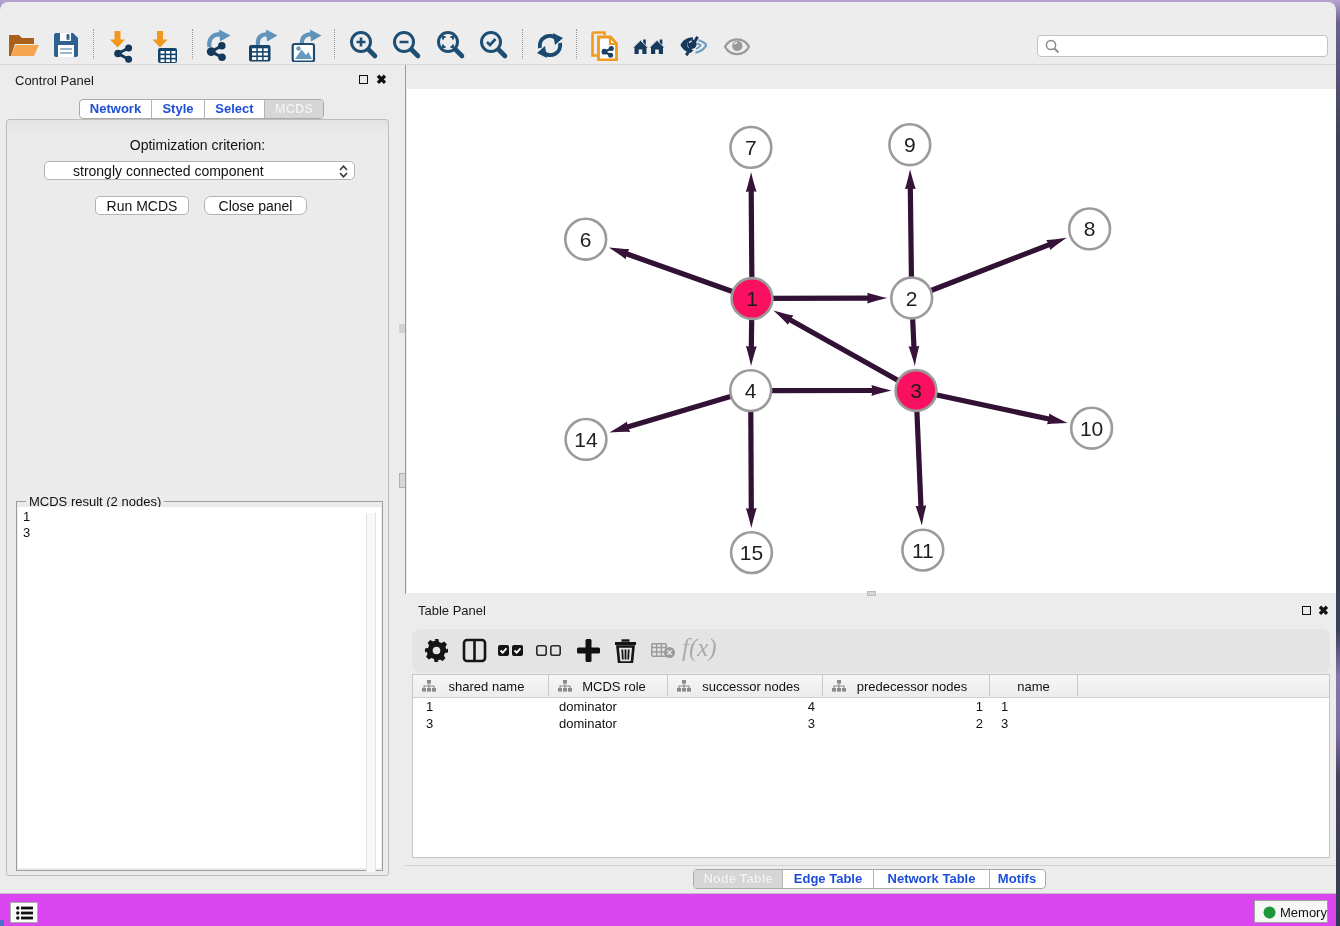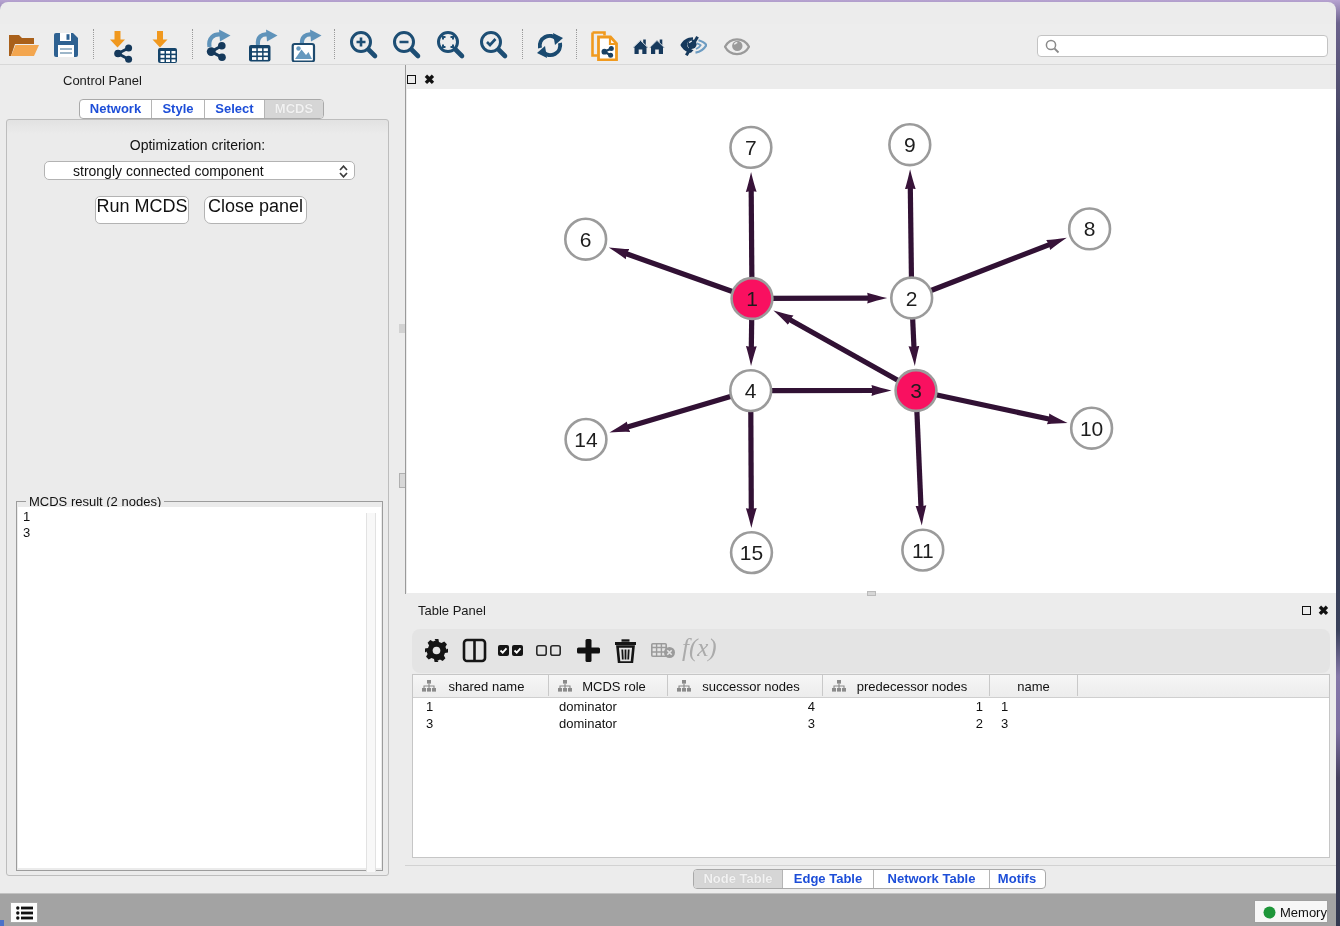--- a/index.html
+++ b/index.html
@@ -15,39 +15,39 @@
       background:#dcdcdc;border:1px solid #c6c6c6;box-sizing:border-box;}
   #title-text{position:absolute;top:4px;left:0;width:1336px;text-align:center;
               font-size:13px;color:#b2b2b2;}
   
   #toolbar{position:absolute;left:0;top:22px;width:1336px;height:40px;background:#ededed;
            border-bottom:1px solid #d8d8d8;}
   .tsep{position:absolute;top:5px;height:30px;width:0;border-left:1px dotted #9a9a9a;}
   #searchbox{position:absolute;left:1037px;top:11px;width:289px;height:20px;background:#fff;
              border:1px solid #c3c3c3;border-radius:4px;}
   
-  #cp-head{position:absolute;left:0;top:62px;width:392px;height:30px;margin-left:48px;}
+  #cp-head{position:absolute;left:0;top:62px;width:392px;height:30px;}
   .panel-title{font-size:13px;color:#1a1a1a;}
   #cp-title{position:absolute;left:15px;top:9px;}
   .float-ic{position:absolute;width:9px;height:9px;border:1.5px solid #111;box-sizing:border-box;background:transparent;}
   .close-x{position:absolute;font-size:13px;font-weight:bold;color:#111;}
   .seg{position:absolute;display:flex;border:1px solid #a9a9a9;border-radius:4px;background:#fff;overflow:hidden;}
   .seg div{font-size:13px;font-weight:bold;color:#1d4ed8;text-align:center;line-height:18px;border-right:1px solid #b5b5b5;}
   .seg div:last-child{border-right:none;}
   .seg .on{background:#d6d6d6;color:#f2f2f2;text-shadow:0 0 1px #bbb;}
   #cp-tabs{left:79px;top:97px;width:243px;height:18px;}
   #cp-body{position:absolute;left:6px;top:117px;width:383px;height:757px;
            border:1px solid #bdbdbd;border-radius:3px;box-sizing:border-box;
            background:linear-gradient(180deg,#e2e2e2 0,#ebebeb 14px,#ebebeb 100%);}
   #opt-label{position:absolute;left:0;top:17px;width:100%;text-align:center;font-size:14px;color:#111;}
   #combo{position:absolute;left:37px;top:41px;width:311px;height:19px;background:#fff;
          border:1px solid #b3b3b3;border-radius:5px;font-size:14px;color:#111;line-height:19px;
          padding-left:28px;box-sizing:border-box;}
-  .btn{position:absolute;height:28px;background:#fff;border:1px solid #b3b3b3;border-radius:5px;
-       font-size:18px;color:#111;text-align:center;line-height:18px;box-sizing:border-box;}
+  .btn{position:absolute;height:19px;background:#fff;border:1px solid #b3b3b3;border-radius:5px;
+       font-size:14px;color:#111;text-align:center;line-height:18px;box-sizing:border-box;}
   #fieldset{position:absolute;left:9px;top:381px;width:367px;height:370px;
             border:1px solid #9c9c9c;box-sizing:border-box;}
   #fs-label{position:absolute;left:9px;top:-8px;background:#ebebeb;font-size:13px;color:#111;padding:0 3px;}
   #fs-text{position:absolute;left:1px;top:5px;width:363px;height:361px;background:#fff;
            font-size:13px;color:#111;line-height:16px;padding:2px 0 0 5px;box-sizing:border-box;}
   #fs-scroll{position:absolute;right:5px;top:6px;width:10px;height:359px;background:#f8f8f8;
              border-left:1px solid #e2e2e2;border-right:1px solid #e2e2e2;box-sizing:border-box;}
   
   #netframe{position:absolute;left:405px;top:63px;width:932px;height:529px;
             border-left:1px solid #9a9a9a;box-sizing:border-box;}
@@ -64,21 +64,21 @@
        border:1px solid #c6c6c6;box-sizing:border-box;}
   #tbl-head{position:absolute;left:0;top:0;width:916px;height:22px;
             background:linear-gradient(180deg,#f6f6f6,#ececec);border-bottom:1px solid #cfcfcf;}
   .th{position:absolute;top:0;height:21px;border-right:1px solid #c9c9c9;}
   .th span{position:absolute;top:4px;width:100%;text-align:center;font-size:13px;color:#111;}
   .hic{position:absolute;left:9px;top:5px;width:14px;height:12px;}
   .cell{position:absolute;font-size:13px;color:#111;}
   #tbl-sep{position:absolute;left:405px;top:863px;width:932px;height:0;border-top:1px solid #d2d2d2;}
   #tp-tabs{left:693px;top:867px;width:351px;height:18px;}
   
-  #statusbar{position:absolute;left:0;top:891px;width:1336px;height:33px;border-top:1px solid #c2c2c2;background:#a3a3a3;}
+  #statusbar{position:absolute;left:0;top:891px;width:1336px;height:33px;border-top:1px solid #c2c2c2;background:#d946ef;}
   #list-btn{position:absolute;left:10px;top:8px;width:28px;height:21px;background:#fdfdfd;border:1px solid #ababab;box-sizing:border-box;}
   #mem-btn{position:absolute;left:1254px;top:6px;width:74px;height:23px;background:#f7f7f7;border:1px solid #a0a0a0;
            box-sizing:border-box;font-size:13px;color:#111;}
   #bl-blue{position:absolute;left:0;top:920px;width:4px;height:6px;background:#4b72c9;}
 </style></head>
 <body>
 <div id="win">
   <div id="toolbar">
     <svg class="abs" style="left:7px;top:7px;" width="34" height="28" viewBox="0 0 34 28">
       <path d="M2,4 L12,4 L15,7 L27,7 L27,11 L2,11 Z" fill="#a9601a"></path>

